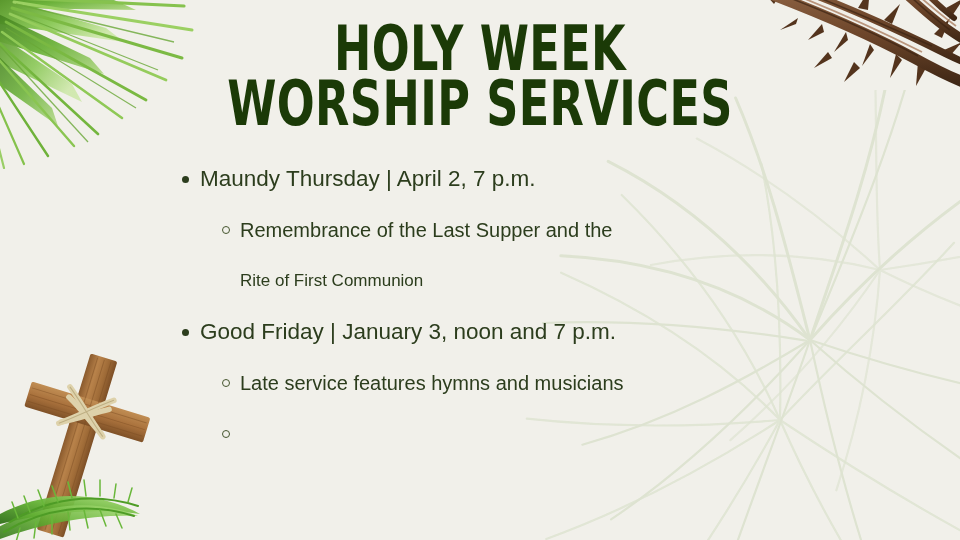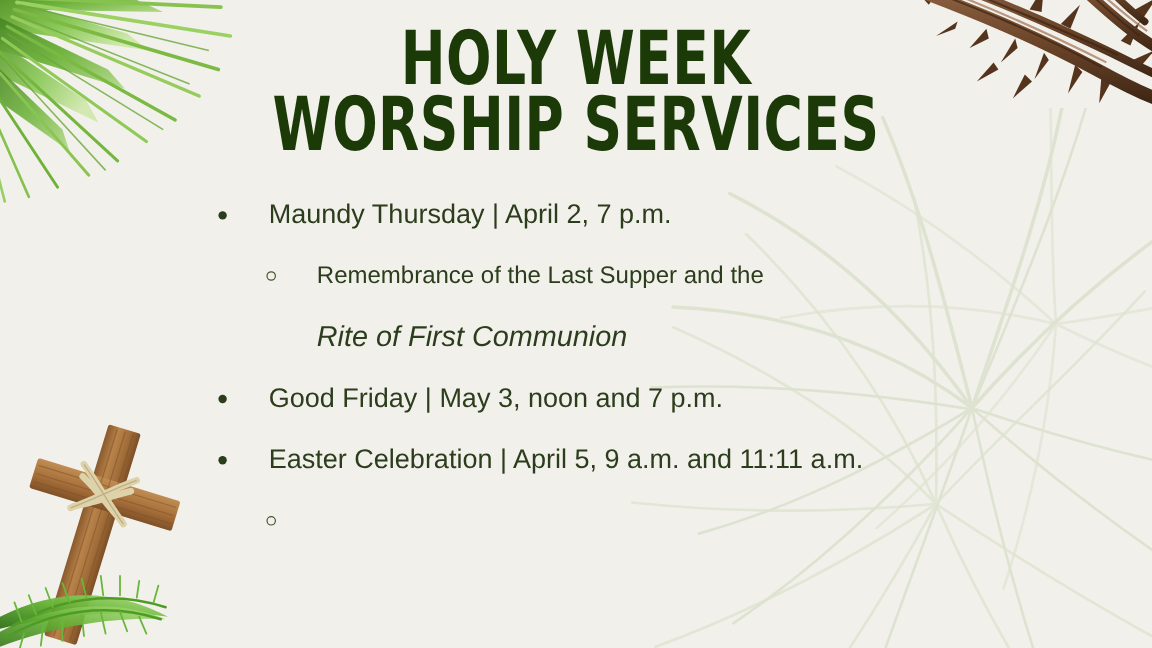--- a/index.html
+++ b/index.html
@@ -63,21 +63,21 @@
   .row {
     position: relative;
     height: 51px;
     color: #2c3d1d;
     font-size: 22px;
     line-height: 26px;
     white-space: nowrap;
   }
   .row.lvl1 { padding-left: 24px; font-size: 22.5px; }
   .row.lvl2 { padding-left: 64px; font-size: 20px; }
-  .row.cont { padding-left: 64px; font-size: 24px; font-style: italic; }
+  .row.cont { padding-left: 64px; font-size: 17px; }
 
   .bullet {
     position: absolute;
     left: 6px;
     top: 10px;
     width: 7px;
     height: 7px;
     border-radius: 50%;
     background: #2c3d1d;
   }
@@ -85,21 +85,21 @@
     position: absolute;
     left: 46px;
     top: 9px;
     width: 8px;
     height: 8px;
     border-radius: 50%;
     border: 1.4px solid #46562f;
     background: transparent;
     box-sizing: border-box;
   }
-  .txt { display: inline-block; vertical-align: top; margin-left: 24px; }
+  .txt { display: inline-block; vertical-align: top; }
 
   
   .deco {
     position: absolute;
     pointer-events: none;
     z-index: 6;
   }
   .deco-tl { left: -14px; top: -16px; width: 215px; height: 185px; }
   .deco-tr { right: -8px;  top: -26px; width: 230px; height: 135px; }
   .deco-bl { left: -10px;  bottom: -6px; width: 215px; height: 200px; }
@@ -167,28 +167,28 @@
       <span class="circle"></span>
       <span class="txt">Remembrance of the Last Supper and the</span>
     </div>
 
     <div class="row cont">
       <span class="txt">Rite of First Communion</span>
     </div>
 
     <div class="row lvl1">
       <span class="bullet"></span>
-      <span class="txt">Good Friday | May 3, noon and 7 p.m.</span>
-    </div>
-
-
-    <div class="row lvl1">
-      <span class="bullet"></span>
-      <span class="txt">Easter Celebration | April 5, 9 a.m. and 11:11 a.m.</span>
-    </div>
+      <span class="txt">Good Friday | January 3, noon and 7 p.m.</span>
+    </div>
+
+    <div class="row lvl2">
+      <span class="circle"></span>
+      <span class="txt">Late service features hymns and musicians</span>
+    </div>
+
 
     <div class="row lvl2">
       <span class="circle"></span>
     </div>
 
   </div>
 
   <div class="deco deco-tl">
     <svg width="215" height="185" viewBox="0 0 215 185" aria-hidden="true">
       <defs>

